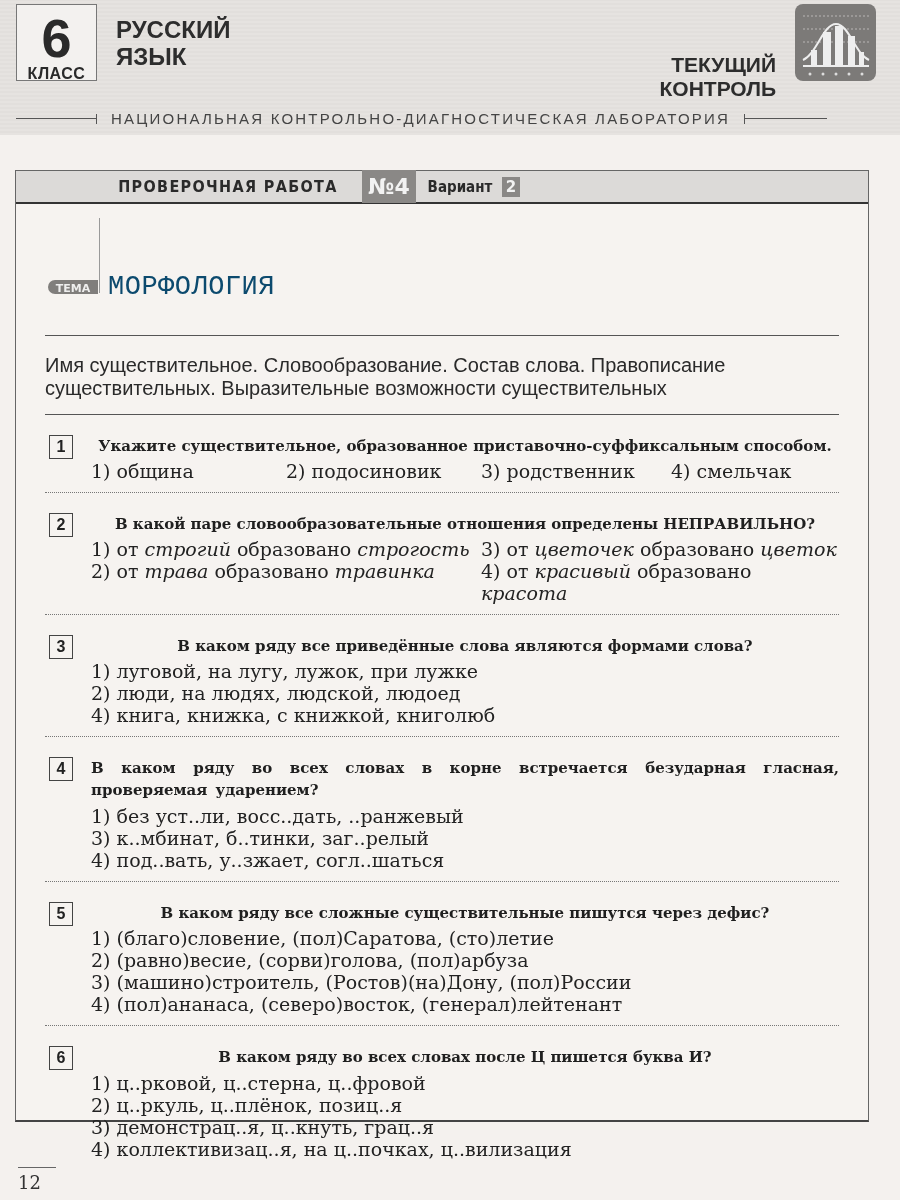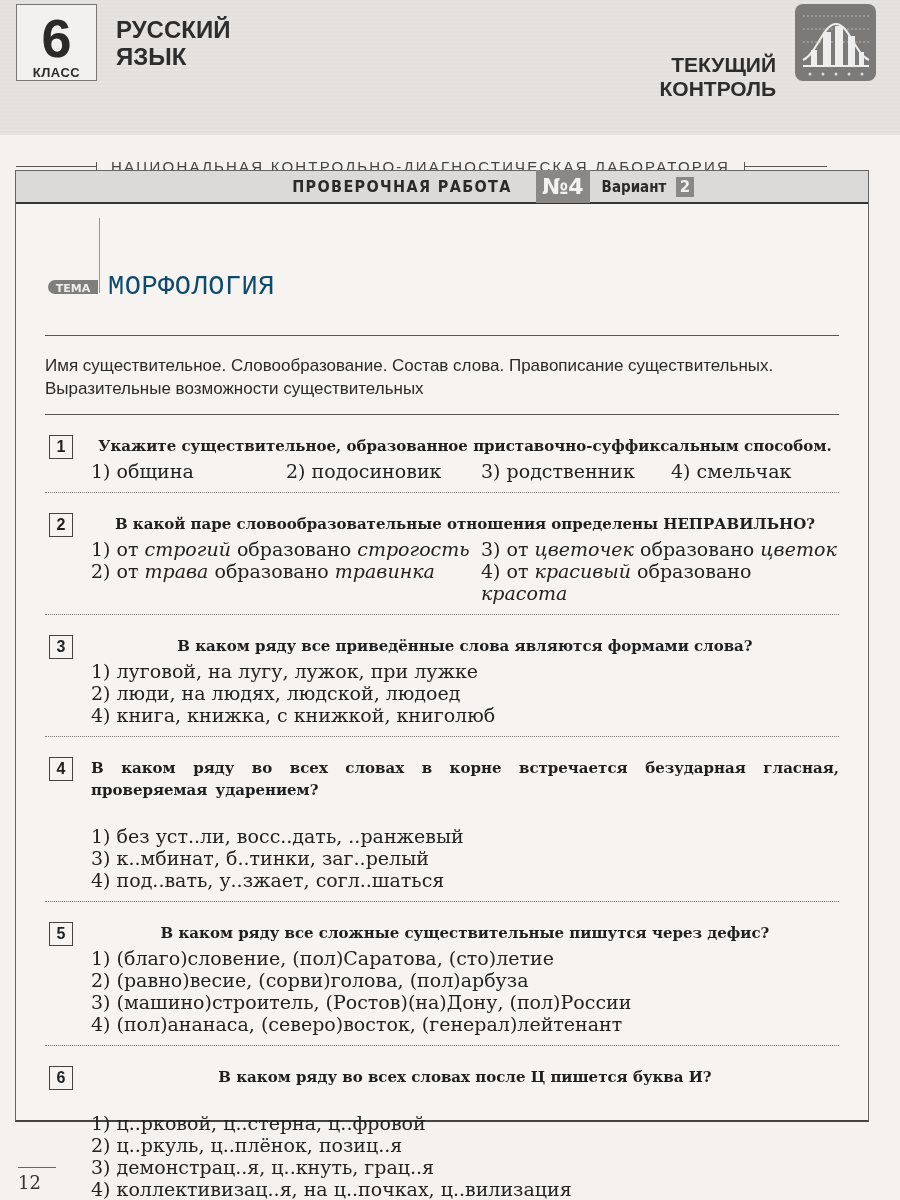--- a/index.html
+++ b/index.html
@@ -16,56 +16,56 @@
       position: absolute; left: 0; top: 0; width: 900px; height: 135px;
       background: repeating-linear-gradient(0deg, #e6e3e0 0px, #e6e3e0 2px, #dedbd8 3px, #e6e3e0 4px);
     }
     .grade-box {
       position: absolute; left: 16px; top: 4px; width: 81px; height: 77px;
       background: #f3f1ef; border: 1px solid #777;
       text-align: center;
       font-family: "Liberation Sans", sans-serif;
     }
     .grade-num { font-size: 54px; font-weight: bold; line-height: 54px; margin-top: 6px; color: #2a2a2a; }
-    .grade-label { font-size: 13px; font-weight: bold; color: #2a2a2a; letter-spacing: 0.5px; }
+    .grade-label { font-size: 16px; font-weight: bold; color: #2a2a2a; letter-spacing: 0.5px; }
     .subject {
       position: absolute; left: 116px; top: 16px;
       font-family: "Liberation Sans", sans-serif; font-weight: bold;
       font-size: 24px; line-height: 27px; color: #2d2d2d;
     }
     .control {
       position: absolute; right: 124px; top: 22px; text-align: right;
       font-family: "Liberation Sans", sans-serif; font-weight: bold;
       font-size: 21px; line-height: 24px; color: #2d2d2d; margin-top: 31px;
     }
     .logo-icon {
       position: absolute; left: 795px; top: 4px; width: 81px; height: 77px;
       background: #7c7a78; border-radius: 8px;
     }
     .lab-line {
       position: absolute; top: 110px; left: 0; width: 900px;
       display: flex; align-items: center;
       font-family: "Liberation Sans", sans-serif; font-size: 15px;
-      letter-spacing: 2.2px; color: #444; margin-top: 48px;
+      letter-spacing: 2.2px; color: #444;
     }
     .lab-line .rule { height: 1px; background: #555; flex: 1; }
     .lab-line .rule.left { margin-left: 16px; max-width: 80px; }
     .lab-line .rule.right { margin-right: 18px; max-width: 82px; }
     .lab-line .tick { width: 1px; height: 10px; background: #555; }
     .lab-line .lab-text { padding: 0 14px; white-space: nowrap; }
 
     
     .frame {
       position: absolute; left: 15px; top: 170px; width: 854px; height: 952px;
       border: 1px solid #666; border-bottom: 2px solid #444;
       background: #f6f3f0;
     }
     .work-bar {
       height: 33px; background: #dcdad8; border-bottom: 2px solid #333;
-      display: flex; align-items: center; justify-content: center;
+      display: flex; align-items: center; 
       font-family: "DejaVu Sans", sans-serif;
     }
     .work-title { font-size: 16px; font-weight: bold; letter-spacing: 1.5px; color: #2a2a2a; margin-left: 90px; transform: scaleX(0.9); }
     .work-num {
       background: #8a8886; color: #f2f2f2; font-size: 22px; font-weight: bold;
       height: 33px; line-height: 33px; padding: 0 6px; margin-left: 12px;
     }
     .variant-label { font-size: 15px; font-weight: bold; margin-left: 8px; color: #2a2a2a; transform: scaleX(0.9); }
     .variant-num {
       background: #8a8886; color: #f2f2f2; font-size: 15px; font-weight: bold;
@@ -82,42 +82,42 @@
     }
     .tema-title {
       position: absolute; left: 92px; top: 68px;
       font-family: Liberation Mono, monospace; font-size: 27px; color: #0c4a6e;
       letter-spacing: 0.5px;
     }
 
     .topic-desc {
       margin: 0 29px; padding: 18px 0 14px;
       border-top: 1px solid #555; border-bottom: 1px solid #555;
-      font-family: "Liberation Sans", sans-serif; font-size: 17px; line-height: 23px; color: #2a2a2a;
+      font-family: "Liberation Sans", sans-serif; font-size: 20px; line-height: 23px; color: #2a2a2a;
       margin-top: 26px;
     }
 
     .question {
       position: relative; margin: 0 29px; padding: 20px 0 10px 46px;
       border-bottom: 1px dotted #777;
     }
     .question.last { border-bottom: none; }
     .q-num {
       position: absolute; left: 4px; top: 20px; width: 24px; height: 24px;
       border: 1px solid #444; background: #f6f3f0;
       font-family: "Liberation Sans", sans-serif; font-weight: bold; font-size: 16px;
       text-align: center; line-height: 22px;
     }
     .q-text {
       font-family: "DejaVu Serif", serif; font-weight: bold; font-size: 15px;
       line-height: 22px; color: #1f1f1f; text-align: center;
     }
     .q-text.justify { text-align: justify; text-align-last: left; word-spacing: 3px; }
     .opts { margin-top: 3px; font-size: 19px; line-height: 22px; color: #222; }
-    .opts.gap-top { margin-top: 24px; }
+    .opts.gap-top { margin-top: 4px; }
     .opt { display: block; }
     .grid4 { display: grid; grid-template-columns: 195px 195px 190px 160px; }
     .grid2 { display: grid; grid-template-columns: 390px 360px; }
     .opts i { font-style: italic; }
 
     .page-num {
       position: absolute; left: 18px; top: 1172px;
       font-family: "DejaVu Serif", serif; font-size: 18px; color: #333;
     }
     .page-num-rule { position: absolute; left: 18px; top: 1167px; width: 38px; height: 1px; background: #666; }

